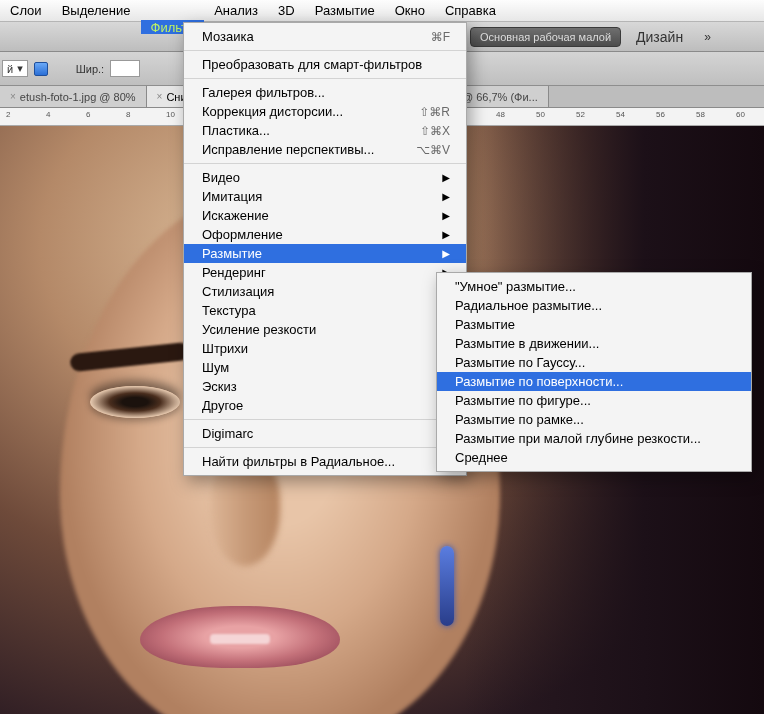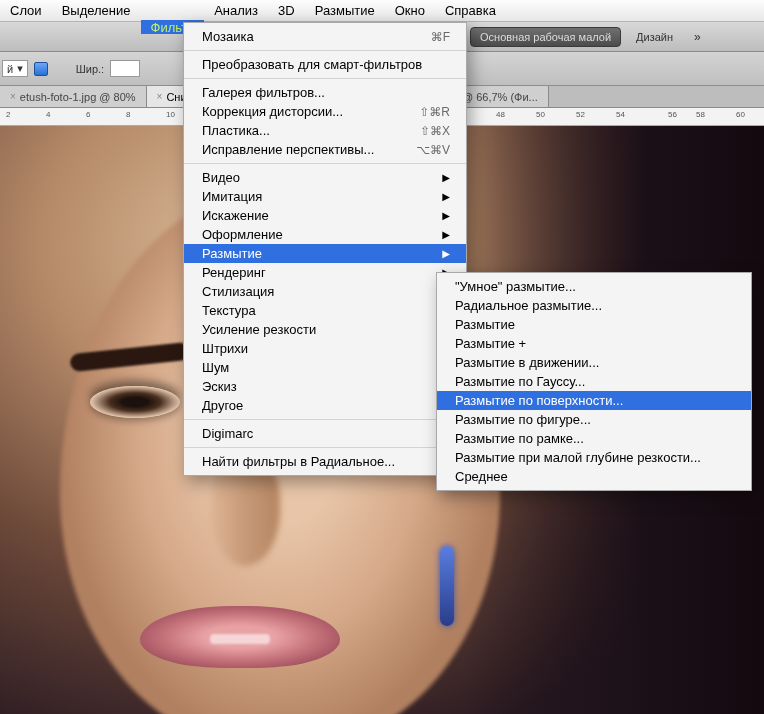--- a/index.html
+++ b/index.html
@@ -40,21 +40,21 @@
   .workspace-pill {
     background: linear-gradient(#6f6f6f,#4c4c4c);
     color: #ddd;
     padding: 3px 9px;
     border-radius: 4px;
     font-size: 11px;
     border: 1px solid #3a3a3a;
   }
   .workspace-plain {
     padding: 3px 9px;
-    font-size: 11px;
+    font-size: 14px;
     color: #333;
   }
   .chevrons {
     font-size: 12px;
     padding: 2px 6px;
     color: #333;
   }
   
   .toolbar-row2 {
     height: 34px;
@@ -288,21 +288,21 @@
     <span style="left: 86px;">6</span>
     <span style="left: 126px;">8</span>
     <span style="left: 166px;">10</span>
     <span style="left: 206px;">12</span>
     <span style="left: 246px;">14</span>
     <span style="left: 456px; margin-top: 36px;">46</span>
     <span style="left: 496px;">48</span>
     <span style="left: 536px;">50</span>
     <span style="left: 576px;">52</span>
     <span style="left: 616px;">54</span>
-    <span style="left: 656px; margin-left: 12px;">56</span>
+    <span style="left: 656px;">56</span>
     <span style="left: 696px;">58</span>
     <span style="left: 736px;">60</span>
   </div>
 
 <div class="canvas-area">
   <div class="darkside"></div>
   <div class="face"></div>
   <div class="brow left"></div>
   <div class="eye left"></div>
   <div class="nose"></div>
@@ -403,23 +403,20 @@
     <div class="row">
       <span>"Умное" размытие...</span>
     </div>
     <div class="row">
       <span>Радиальное размытие...</span>
     </div>
     <div class="row">
       <span>Размытие</span>
     </div>
     <div class="row">
-      <span>Размытие +</span>
-    </div>
-    <div class="row">
       <span>Размытие в движении...</span>
     </div>
     <div class="row">
       <span>Размытие по Гауссу...</span>
     </div>
     <div class="row hl">
       <span>Размытие по поверхности...</span>
     </div>
     <div class="row">
       <span>Размытие по фигуре...</span>

